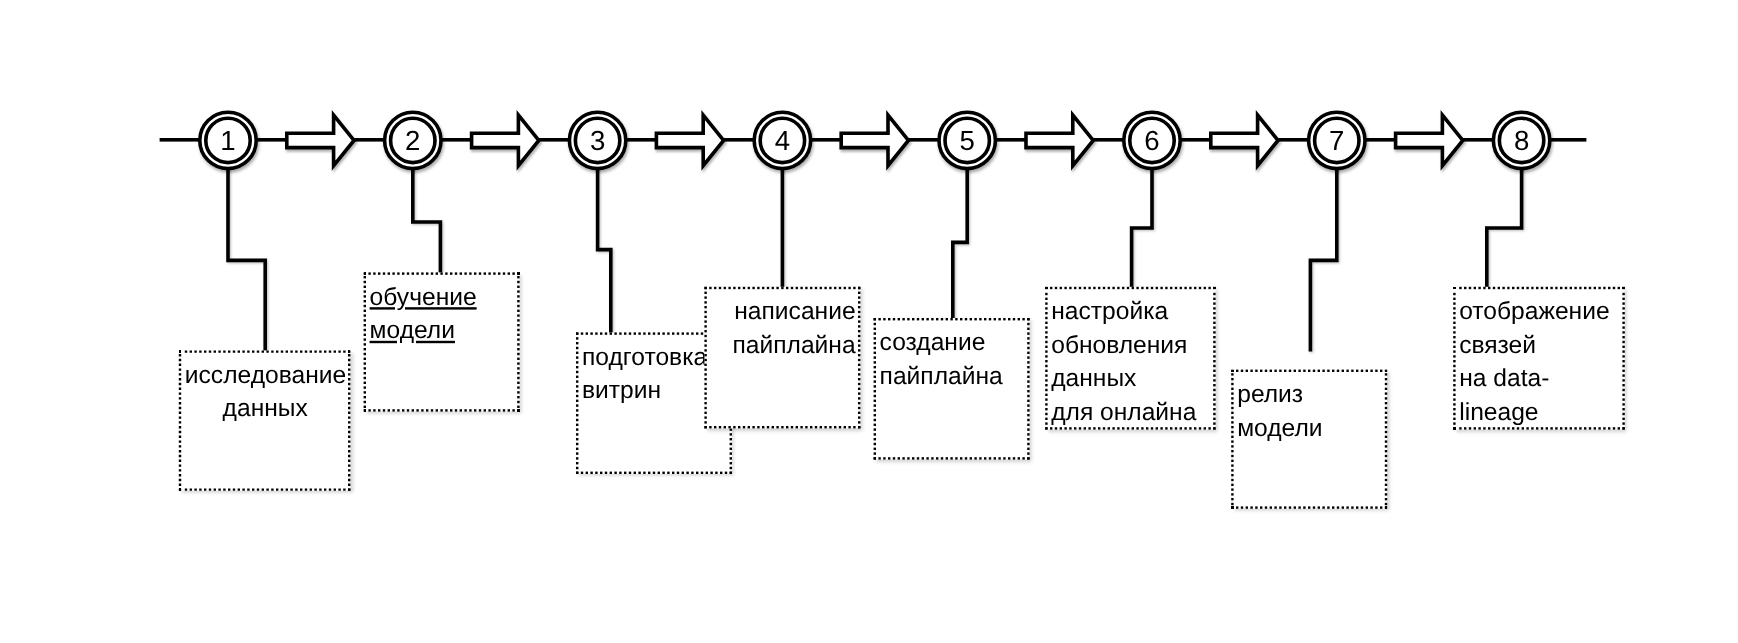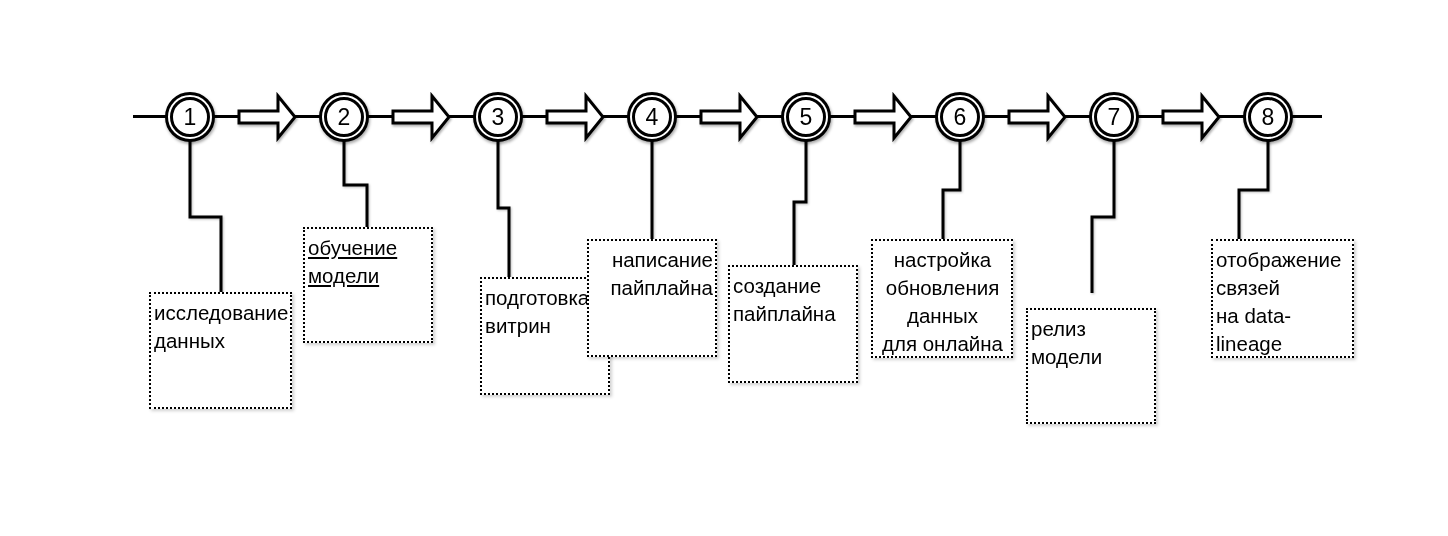--- a/index.html
+++ b/index.html
@@ -85,26 +85,26 @@
     box-shadow: 2px 2px 3px rgba(0,0,0,0.18);
     padding: 5px 2px 0 3px;
   }
   .box-text {
     display: block;
     white-space: pre-line;
     font-size: 20.5px;
     line-height: 28px;
     color: #000000;
   }
-  .b1 { left: 149px;  top: 292px; width: 143px; height: 117px; }
+  .b1 { left: 149px;  top: 292px; width: 143px; height: 117px; text-align: center; }
   .b2 { left: 303px;  top: 227px; width: 130px; height: 116px; text-decoration: underline; }
   .b3 { left: 443px;  top: 277px; width: 130px; height: 118px; margin-left: 37px; }
   .b4 { left: 587px;  top: 239px; width: 130px; height: 118px; text-align: right; }
   .b5 { left: 728px;  top: 265px; width: 130px; height: 118px; }
-  .b6 { left: 871px;  top: 239px; width: 142px; height: 119px; text-align: center; }
+  .b6 { left: 871px;  top: 239px; width: 142px; height: 119px; }
   .b7 { left: 1026px; top: 308px; width: 130px; height: 116px; }
   .b8 { left: 1167px; top: 239px; width: 143px; height: 119px; margin-left: 44px; }
 </style>
 </head>
 <body>
 
 <div class="canvas">
 
   <div class="main-line"></div>
 

